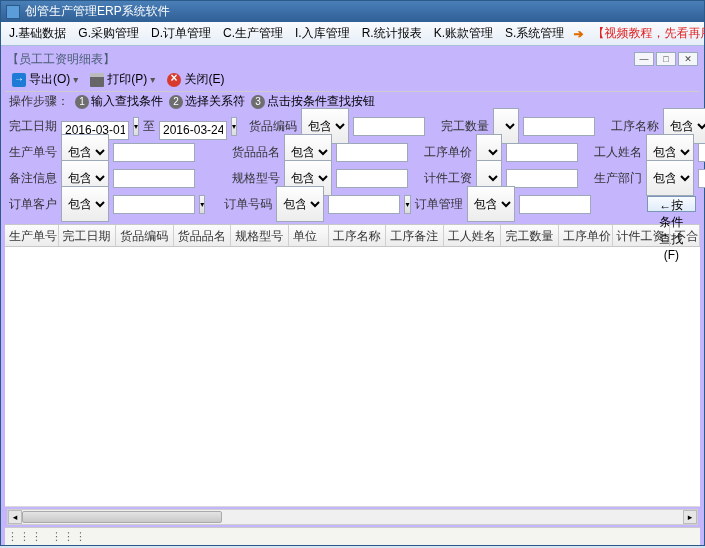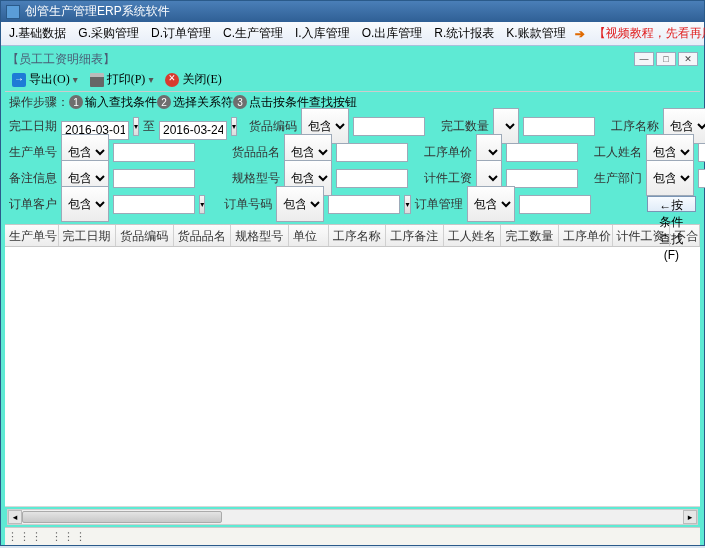--- a/index.html
+++ b/index.html
@@ -4,35 +4,35 @@
 <style>
 * { box-sizing: border-box; margin: 0; padding: 0; }
 body { font-family: "Microsoft YaHei", SimSun, Arial, sans-serif; font-size: 12px; background: #d8e4f0; color: #000; overflow: hidden; width:705px; height:548px; }
 .window { width:705px; height:546px; background: #fff; border: 1px solid #2a5a8a; display:flex; flex-direction:column; }
 .titlebar { height:22px; background: linear-gradient(#4a7fb8,#2f5f95); color:#fff; display:flex; align-items:center; padding:0 5px; font-size:12px; }
 .titlebar .ticon { width:14px; height:14px; background:#5a9dd8; border:1px solid #2a5a8a; margin-right:5px; }
 .menubar { height:24px; background: linear-gradient(#f9fbfd,#e7eef8); border-bottom:1px solid #a8c0dc; display:flex; align-items:center; padding:0 2px; font-size:12px; gap:0; }
 .menubar .mitem { padding:3px 6px; cursor:default; white-space:nowrap; }
 .menubar .arrow { color:#e06a00; padding:0 3px; font-weight:bold; }
 .menubar .video { color:#e02020; white-space:nowrap; }
-.innerwrap { flex:1; background:#5eead4; padding:4px 4px 0 4px; }
+.innerwrap { flex:1; background:#c4b5fd; padding:4px 4px 0 4px; }
 .panelhdr { height:18px; display:flex; align-items:center; color:#4a5d75; font-size:12px; padding:0 2px; }
 .panelhdr .title { flex:1; }
 .winbtns { display:flex; gap:2px; }
 .winbtn { width:20px; height:14px; border:1px solid #99aabe; background:#f4f6f9; font-size:9px; display:flex; align-items:center; justify-content:center; cursor:default; color:#444; }
 .toolbar { height:24px; display:flex; align-items:center; gap:6px; padding:2px 4px; border-bottom:1px solid #ccc; }
-.tbtn { display:flex; align-items:center; gap:3px; font-size:12px; cursor:default; padding:1px 3px;font-family:Liberation Serif, serif; }
+.tbtn { display:flex; align-items:center; gap:3px; font-size:12px; cursor:default; padding:1px 3px; }
 .ico { width:14px; height:14px; display:inline-block; }
 .ico-export { background:#1e7bd6; border-radius:2px; position:relative; }
 .ico-export:after { content:"→"; position:absolute; color:#fff; font-size:10px; left:2px; top:-1px; }
 .ico-print { background:#666; border-radius:1px; border-top:4px solid #bbb; }
 .ico-close { background:#d83a2e; border-radius:7px; position:relative; }
 .ico-close:after { content:"×"; color:#fff; position:absolute; left:3px; top:-2px; font-size:12px; font-weight:bold; }
 .dd { font-size:10px; color:#555; }
-.steps { height:20px; display:flex; align-items:center; padding:2px 4px; font-size:12px; }
+.steps { height:20px; display:flex; align-items:flex-end; gap:6px; padding:2px 4px; font-size:12px; }
 .stepnum { width:14px; height:14px; border-radius:7px; background:#6e6e6e; color:#fff; display:inline-flex; align-items:center; justify-content:center; font-size:10px; margin-right:2px; }
 .filters { padding:2px 4px; }
 .frow { display:flex; align-items:center; gap:4px; height:24px; margin-bottom:2px; }
 .lbl { font-size:12px; color:#333; white-space:nowrap;}
 .datei, .txti { height:19px; border:1px solid #9da9b8; background:#fff; font-size:12px; padding:0 3px; }
 .datei { width:68px;margin-top:8px; }
 .dtdd { width:14px; height:19px; border:1px solid #9da9b8; background:linear-gradient(#f8f8f8,#dcdcdc); font-size:8px; display:flex; align-items:center; justify-content:center; cursor:default; }
 .sel { height:36px; border:1px solid #9da9b8; background:linear-gradient(#fefefe,#ececec); font-size:12px; padding:0 2px; width:48px; }
 .txti.w66 { width:72px; }
 .txti.w88 { width:82px; }
@@ -59,23 +59,23 @@
     <span class="ticon"></span>
     <span>创管生产管理ERP系统软件</span>
   </div>
 
   <div class="menubar">
     <span class="mitem">J.基础数据</span>
     <span class="mitem">G.采购管理</span>
     <span class="mitem">D.订单管理</span>
     <span class="mitem">C.生产管理</span>
     <span class="mitem">I.入库管理</span>
-    <span class="mitem">O.出库管理</span>
     <span class="mitem">R.统计报表</span>
     <span class="mitem">K.账款管理</span>
+    <span class="mitem">S.系统管理</span>
     <span class="arrow">➔</span>
     <span class="mitem video">【视频教程，先看再用】</span>
   </div>
 
   <div class="innerwrap">
     <div class="panelhdr">
       <span class="title">【员工工资明细表】</span>
       <div class="winbtns">
         <div class="winbtn">—</div>
         <div class="winbtn">□</div>

